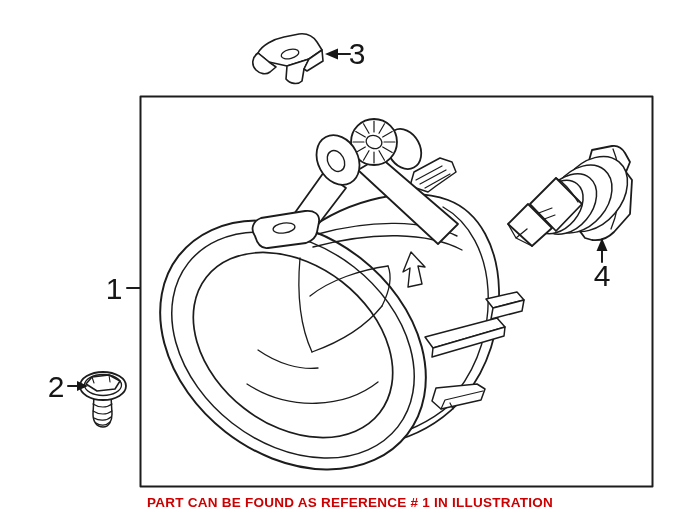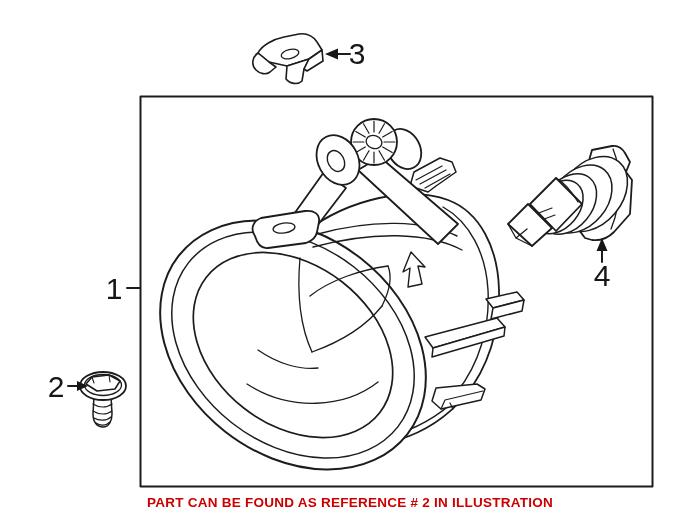--- a/index.html
+++ b/index.html
@@ -153,15 +153,15 @@
         <path d="M325 54 L338 48.5 L338 59.5 Z" fill="#161616" stroke="none"></path>
       </g>
       <g>
         <path d="M602 262 L602 249"></path>
         <path d="M602 238 L596.5 251 L607.5 251 Z" fill="#161616" stroke="none"></path>
       </g>
     </g>
   </g>
 </svg>
 
-<div class="caption" style="color: rgb(204, 0, 0);">PART CAN BE FOUND AS REFERENCE # 2 IN ILLUSTRATION</div>
+<div class="caption" style="color: rgb(204, 0, 0);">PART CAN BE FOUND AS REFERENCE # 1 IN ILLUSTRATION</div>
 
 </div>
 
 </body></html>

